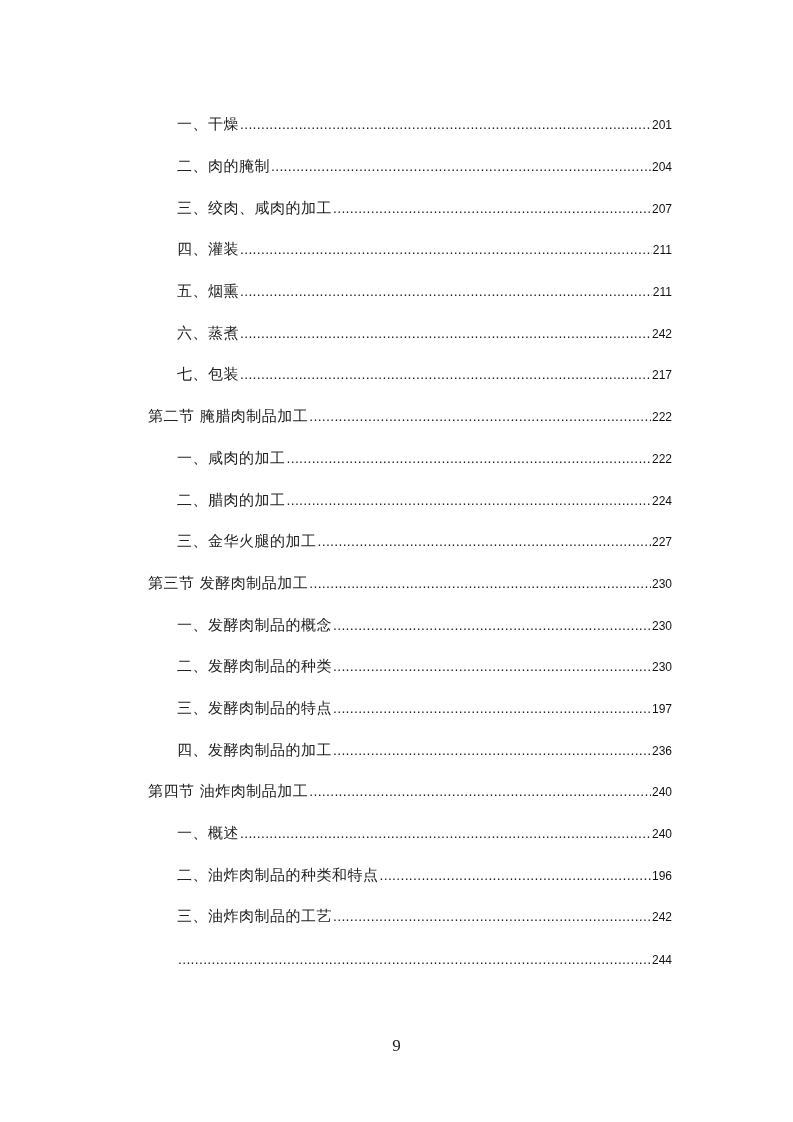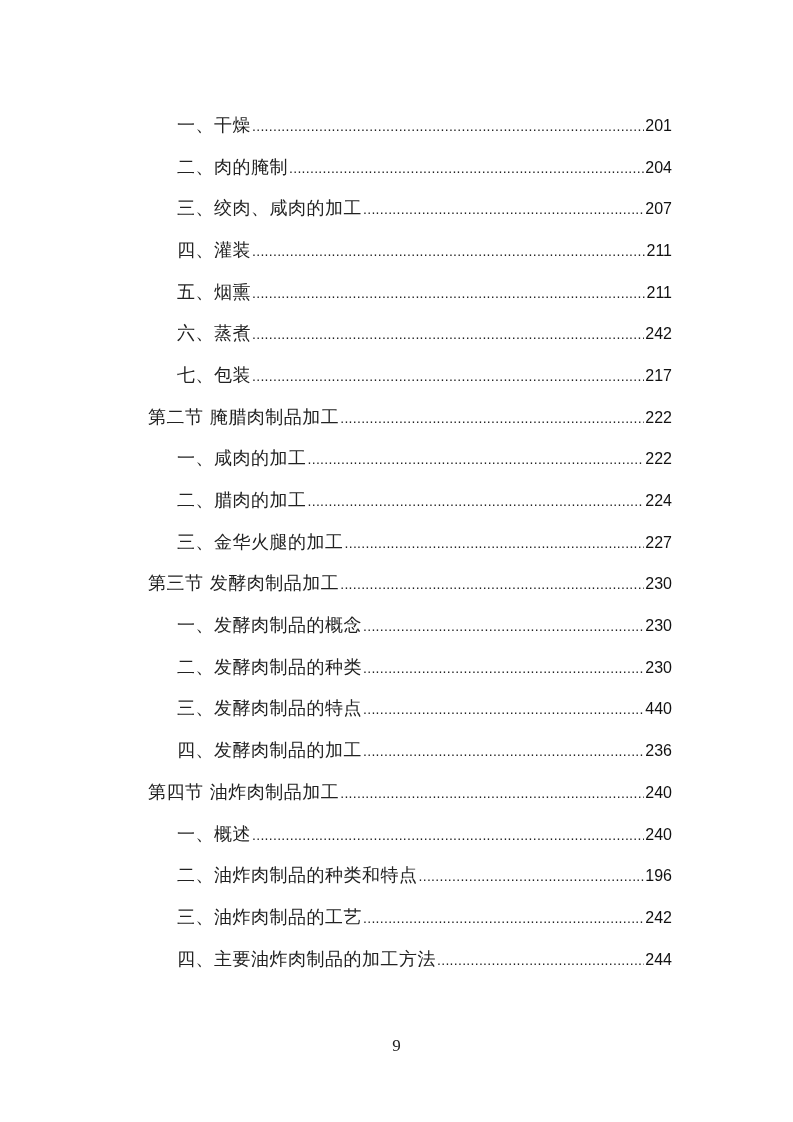--- a/index.html
+++ b/index.html
@@ -3,25 +3,25 @@
 <meta charset="utf-8">
 <style>
   html, body { margin: 0; padding: 0; background: #ffffff; }
   body { width: 793px; height: 1122px; position: relative; overflow: hidden;
          font-family: "DejaVu Sans", "Liberation Sans", sans-serif; color: #1a1a1a; }
   .toc { position: absolute; left: 0; top: 104px; width: 793px; }
   .toc-row { position: relative; height: 41.7px; display: flex; align-items: center; }
   .toc-row .inner { position: absolute; right: 121px; display: flex; align-items: baseline; overflow: hidden; }
   .toc-row.level-1 .inner { left: 177px; }
   .toc-row.level-0 .inner { left: 148px; }
-  .label { font-size: 18px; white-space: nowrap; letter-spacing: 0.5px; color: #222; flex: 0 0 auto; }
+  .label { font-size: 15px; white-space: nowrap; letter-spacing: 0.5px; color: #222; flex: 0 0 auto; }
   .leader { flex: 1 1 auto; overflow: hidden; white-space: nowrap; font-family: "Liberation Sans", sans-serif;
             font-size: 14px; color: #222; letter-spacing: 0.3px; margin: 0 1px; }
   .leader::after { content: "................................................................................................................................................................................"; }
-  .page-num { font-family: "Liberation Sans", sans-serif; font-size: 16px; color: #111; flex: 0 0 auto; }
+  .page-num { font-family: "Liberation Sans", sans-serif; font-size: 12px; color: #111; flex: 0 0 auto; }
   .page-footer { position: absolute; top: 1036px; left: 0; width: 793px; text-align: center;
                  font-family: "Liberation Serif", "DejaVu Serif", serif; font-size: 17px; color: #222; }
 </style>
 </head>
 <body>
 
 <div class="toc">
   <div class="toc-row level-1">
       <div class="inner">
         <span class="label">一、干燥</span>
@@ -117,21 +117,21 @@
       <div class="inner">
         <span class="label">二、发酵肉制品的种类</span>
         <span class="leader"></span>
         <span class="page-num">230</span>
       </div>
     </div>
   <div class="toc-row level-1">
       <div class="inner">
         <span class="label">三、发酵肉制品的特点</span>
         <span class="leader"></span>
-        <span class="page-num">440</span>
+        <span class="page-num">197</span>
       </div>
     </div>
   <div class="toc-row level-1">
       <div class="inner">
         <span class="label">四、发酵肉制品的加工</span>
         <span class="leader"></span>
         <span class="page-num">236</span>
       </div>
     </div>
   <div class="toc-row level-0">
@@ -157,20 +157,19 @@
     </div>
   <div class="toc-row level-1">
       <div class="inner">
         <span class="label">三、油炸肉制品的工艺</span>
         <span class="leader"></span>
         <span class="page-num">242</span>
       </div>
     </div>
   <div class="toc-row level-1">
       <div class="inner">
-        <span class="label">四、主要油炸肉制品的加工方法</span>
         <span class="leader"></span>
         <span class="page-num">244</span>
       </div>
     </div>
 </div>
 
 <div class="page-footer">9</div>
 
 </body></html>

